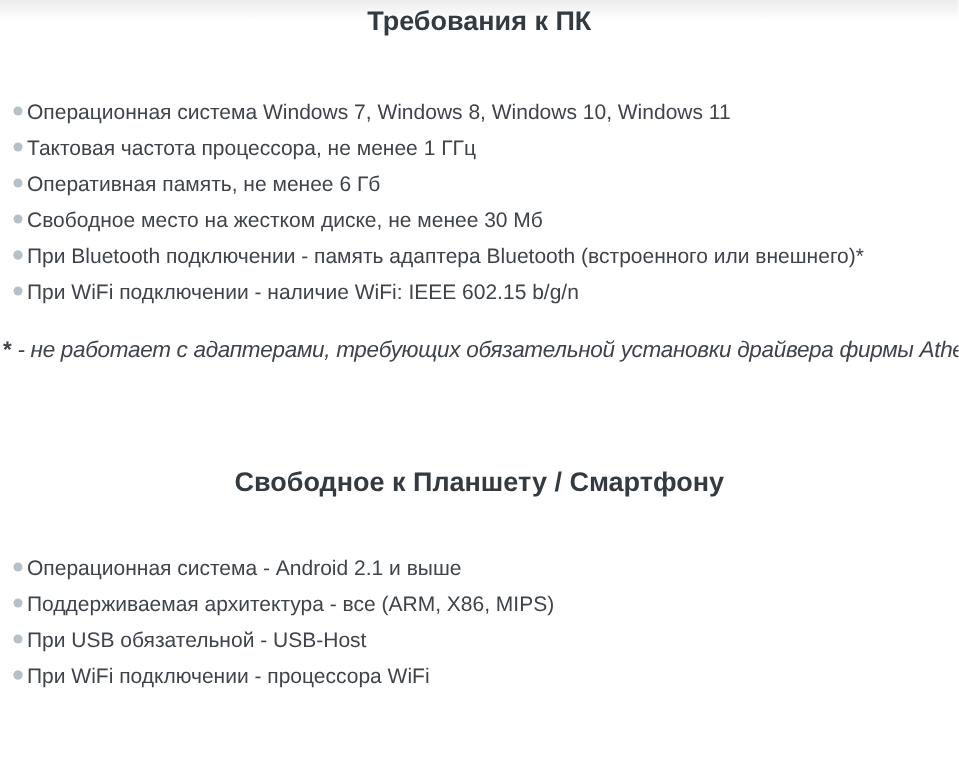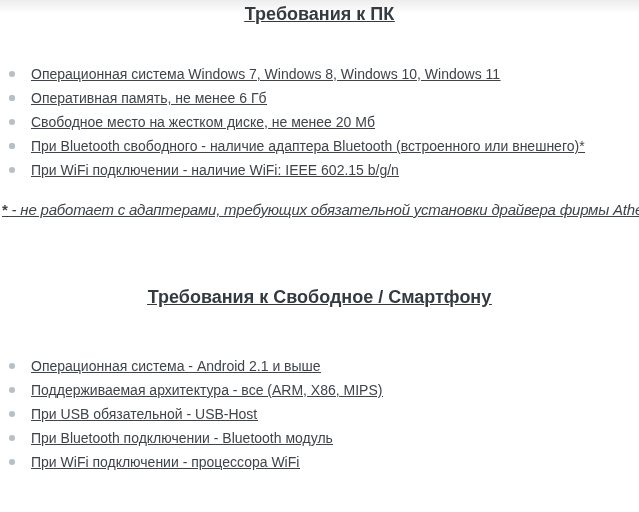--- a/index.html
+++ b/index.html
@@ -1,21 +1,21 @@
 <!DOCTYPE html>
 <html style="--heading-color: #333a40; --body-color: #3f444a; --bullet-color: #b6c0c8; --shadow-top: #ededed;"><head>
 <meta charset="utf-8">
 <style>
   :root{
     --heading-color:#333a40;
     --body-color:#3f444a;
     --bullet-color:#b6c0c8;
     --shadow-top:#ededed;
   }
-  *{box-sizing:border-box;text-decoration:underline;}
+  *{box-sizing:border-box;}
   html,body{margin:0;padding:0;}
   body{
     font-family:"Liberation Sans","DejaVu Sans",sans-serif;
     background:#ffffff;
   }
   .page{
     position:relative;
     width:639px;
     height:512px;
     background:#ffffff;
@@ -43,24 +43,24 @@
   .section-heading.mobile{
     margin-top:62px;
     line-height:26px;
   }
   .req-list{
     list-style:none;
     margin:0;
     padding:0;
   }
   .req-list.pc{margin-top:37px;}
-  .req-list.mobile{margin-top:44px;}
+  .req-list.mobile{margin-top:32px;}
   .req-list li{
     position:relative;
-    padding-left:31px;
+    padding-left:18px;
     font-size:14px;
     line-height:24px;
     color:var(--body-color);
     white-space:nowrap;
   }
   .bullet{
     position:absolute;
     left:9px;
     top:9px;
     width:6px;
@@ -94,66 +94,66 @@
   <section>
     <h2 class="section-heading pc">Требования к ПК</h2>
 
     <ul class="req-list pc">
       <li>
         <span class="bullet"></span>
         <span>Операционная система Windows 7, Windows 8, Windows 10, Windows 11</span>
       </li>
       <li>
         <span class="bullet"></span>
+        <span>Тактовая частота процессора, не менее 1 ГГц</span>
       </li>
       <li>
         <span class="bullet"></span>
         <span>Оперативная память, не менее 6 Гб</span>
       </li>
       <li>
         <span class="bullet"></span>
-        <span>Свободное место на жестком диске, не менее 20 Мб</span>
+        <span>Свободное место на жестком диске, не менее 30 Мб</span>
       </li>
       <li>
         <span class="bullet"></span>
       </li>
       <li>
         <span class="bullet"></span>
-        <span>При Bluetooth свободного - наличие адаптера Bluetooth (встроенного или внешнего)*</span>
+        <span>При Bluetooth подключении - память адаптера Bluetooth (встроенного или внешнего)*</span>
       </li>
       <li>
         <span class="bullet"></span>
         <span>При WiFi подключении - наличие WiFi: IEEE 602.15 b/g/n</span>
       </li>
     </ul>
 
     <p class="footnote">
       <span class="footnote-marker">*</span><span class="footnote-text"> - не работает с адаптерами, требующих обязательной установки драйвера фирмы Atheros!</span>
     </p>
   </section>
 
   <section>
-    <h2 class="section-heading mobile">Требования к Свободное / Смартфону</h2>
+    <h2 class="section-heading mobile">Свободное к Планшету / Смартфону</h2>
 
     <ul class="req-list mobile">
       <li>
         <span class="bullet"></span>
         <span>Операционная система - Android 2.1 и выше</span>
       </li>
       <li>
         <span class="bullet"></span>
         <span>Поддерживаемая архитектура - все (ARM, X86, MIPS)</span>
       </li>
       <li>
         <span class="bullet"></span>
         <span>При USB обязательной - USB-Host</span>
       </li>
       <li>
         <span class="bullet"></span>
-        <span>При Bluetooth подключении - Bluetooth модуль</span>
       </li>
       <li>
         <span class="bullet"></span>
         <span>При WiFi подключении - процессора WiFi</span>
       </li>
     </ul>
   </section>
 
 </div>
 

